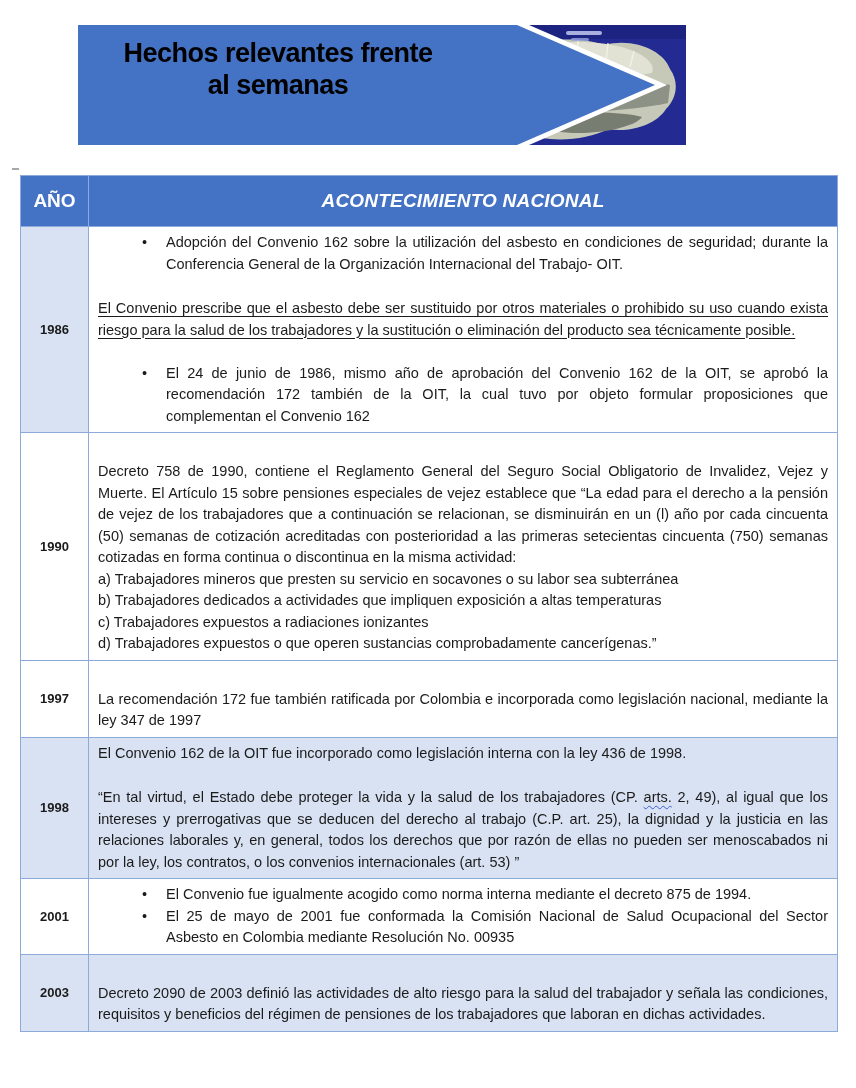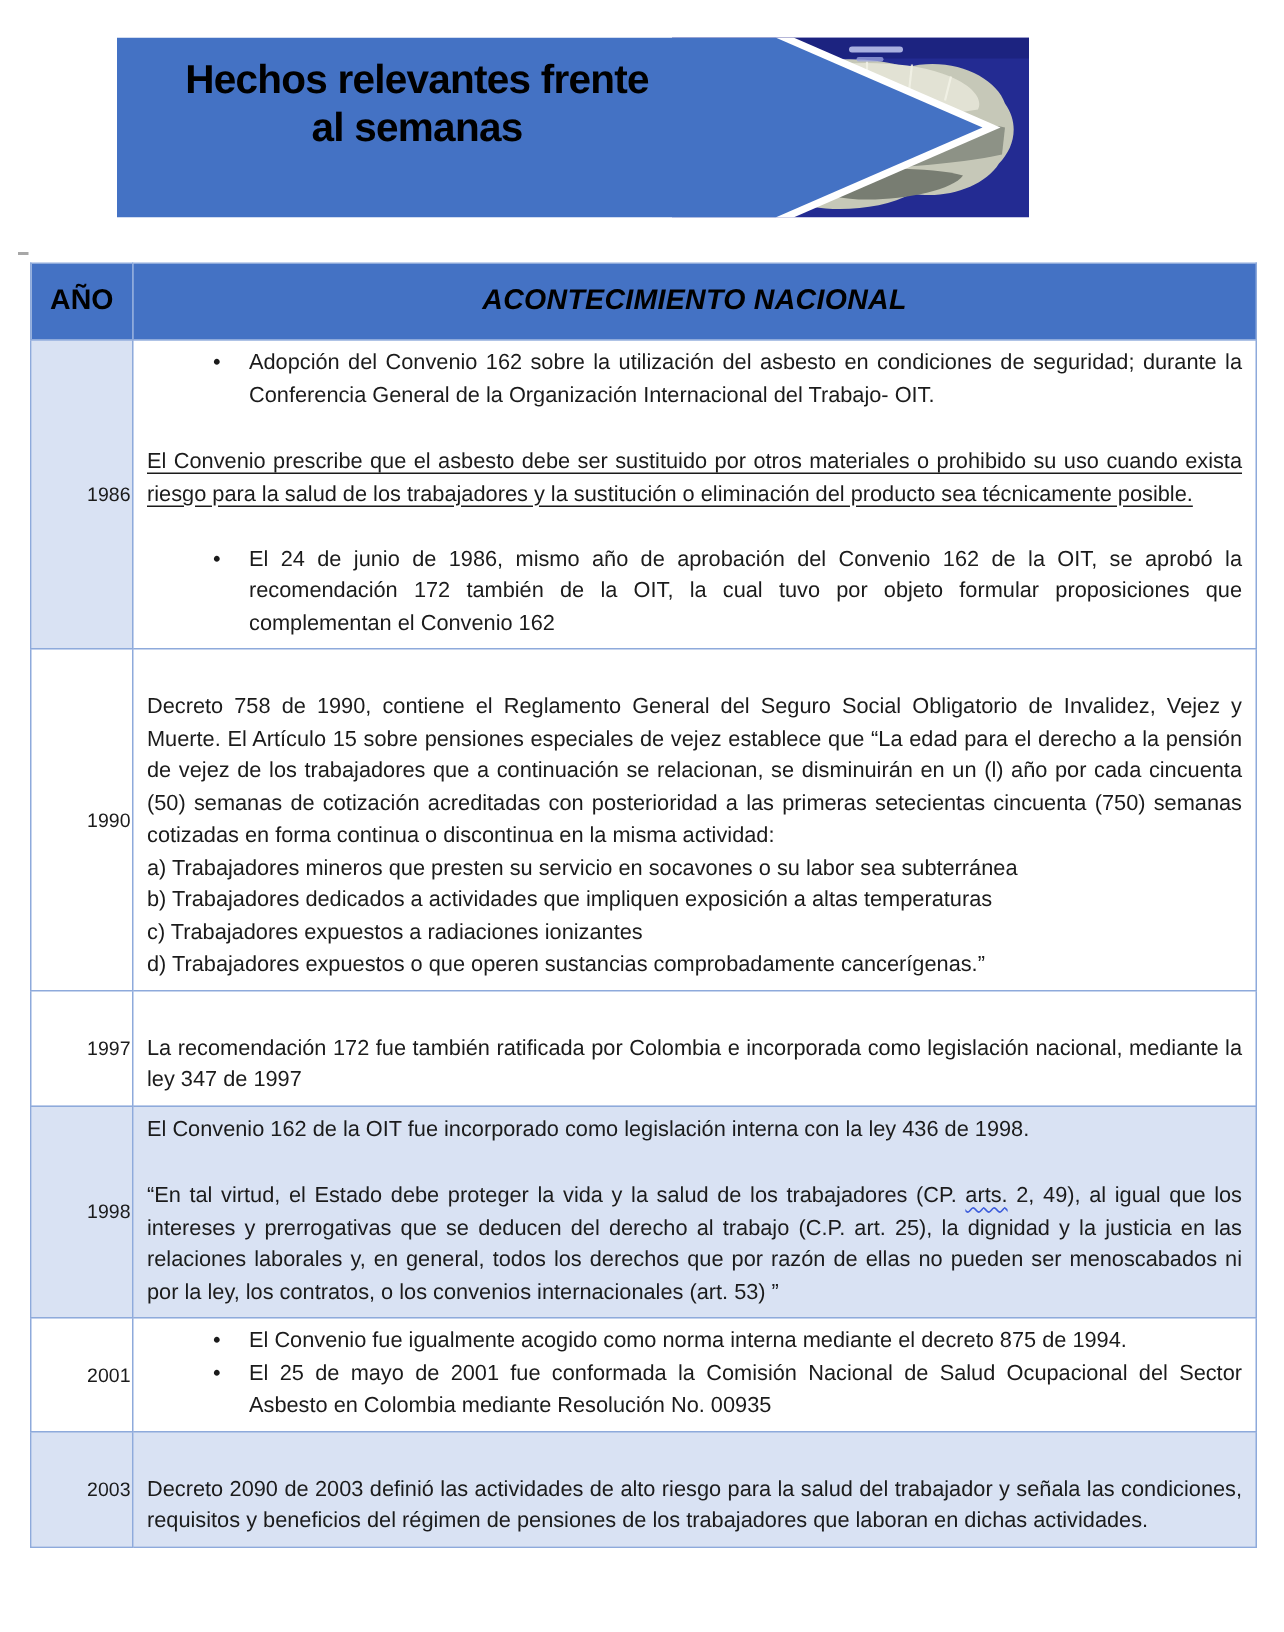--- a/index.html
+++ b/index.html
@@ -28,28 +28,28 @@
     position:absolute;left:20px;top:175px;width:818px;
     border-collapse:collapse;table-layout:fixed;
     font-size:14.5px;line-height:21.5px;
   }
   table.timeline td,table.timeline th{
     border:1px solid var(--border-blue,#8EAADB);
   }
   thead th{
     background:var(--accent-blue,#4472C4);
     border-color:var(--accent-blue,#4472C4);
-    height:50px;color:#000000;font-size:19px;padding:0 4px;
+    height:50px;color:#ffffff;font-size:19px;padding:0 4px;
   }
   th.year-h{text-align:center;font-weight:700;}
   th.event-h{text-align:center;font-weight:700;font-style:italic;letter-spacing:0.2px;margin-top:46px;}
 
   td.year{
-    width:68px;text-align:right;vertical-align:middle;
-    font-weight:400;font-size:13px;background:#fff;
+    width:68px;text-align:center;vertical-align:middle;
+    font-weight:700;font-size:13px;background:#fff;
   }
   td.content{padding:5px 9px;vertical-align:middle;background:#fff;}
   td.band{background:var(--band-blue,#D9E2F3);}
 
   .blk{margin:0;}
   .blk.para,.blk.rich,.blk.underline{text-align:justify;margin-top:23px;}
   .blk.underline{text-decoration:underline;text-underline-offset:3px;}
   .blk.bullet{position:relative;padding-left:68px;text-align:justify;}
   .blk.bullet .dot{position:absolute;left:44px;top:0;}
   .sp{height:21.5px;}

